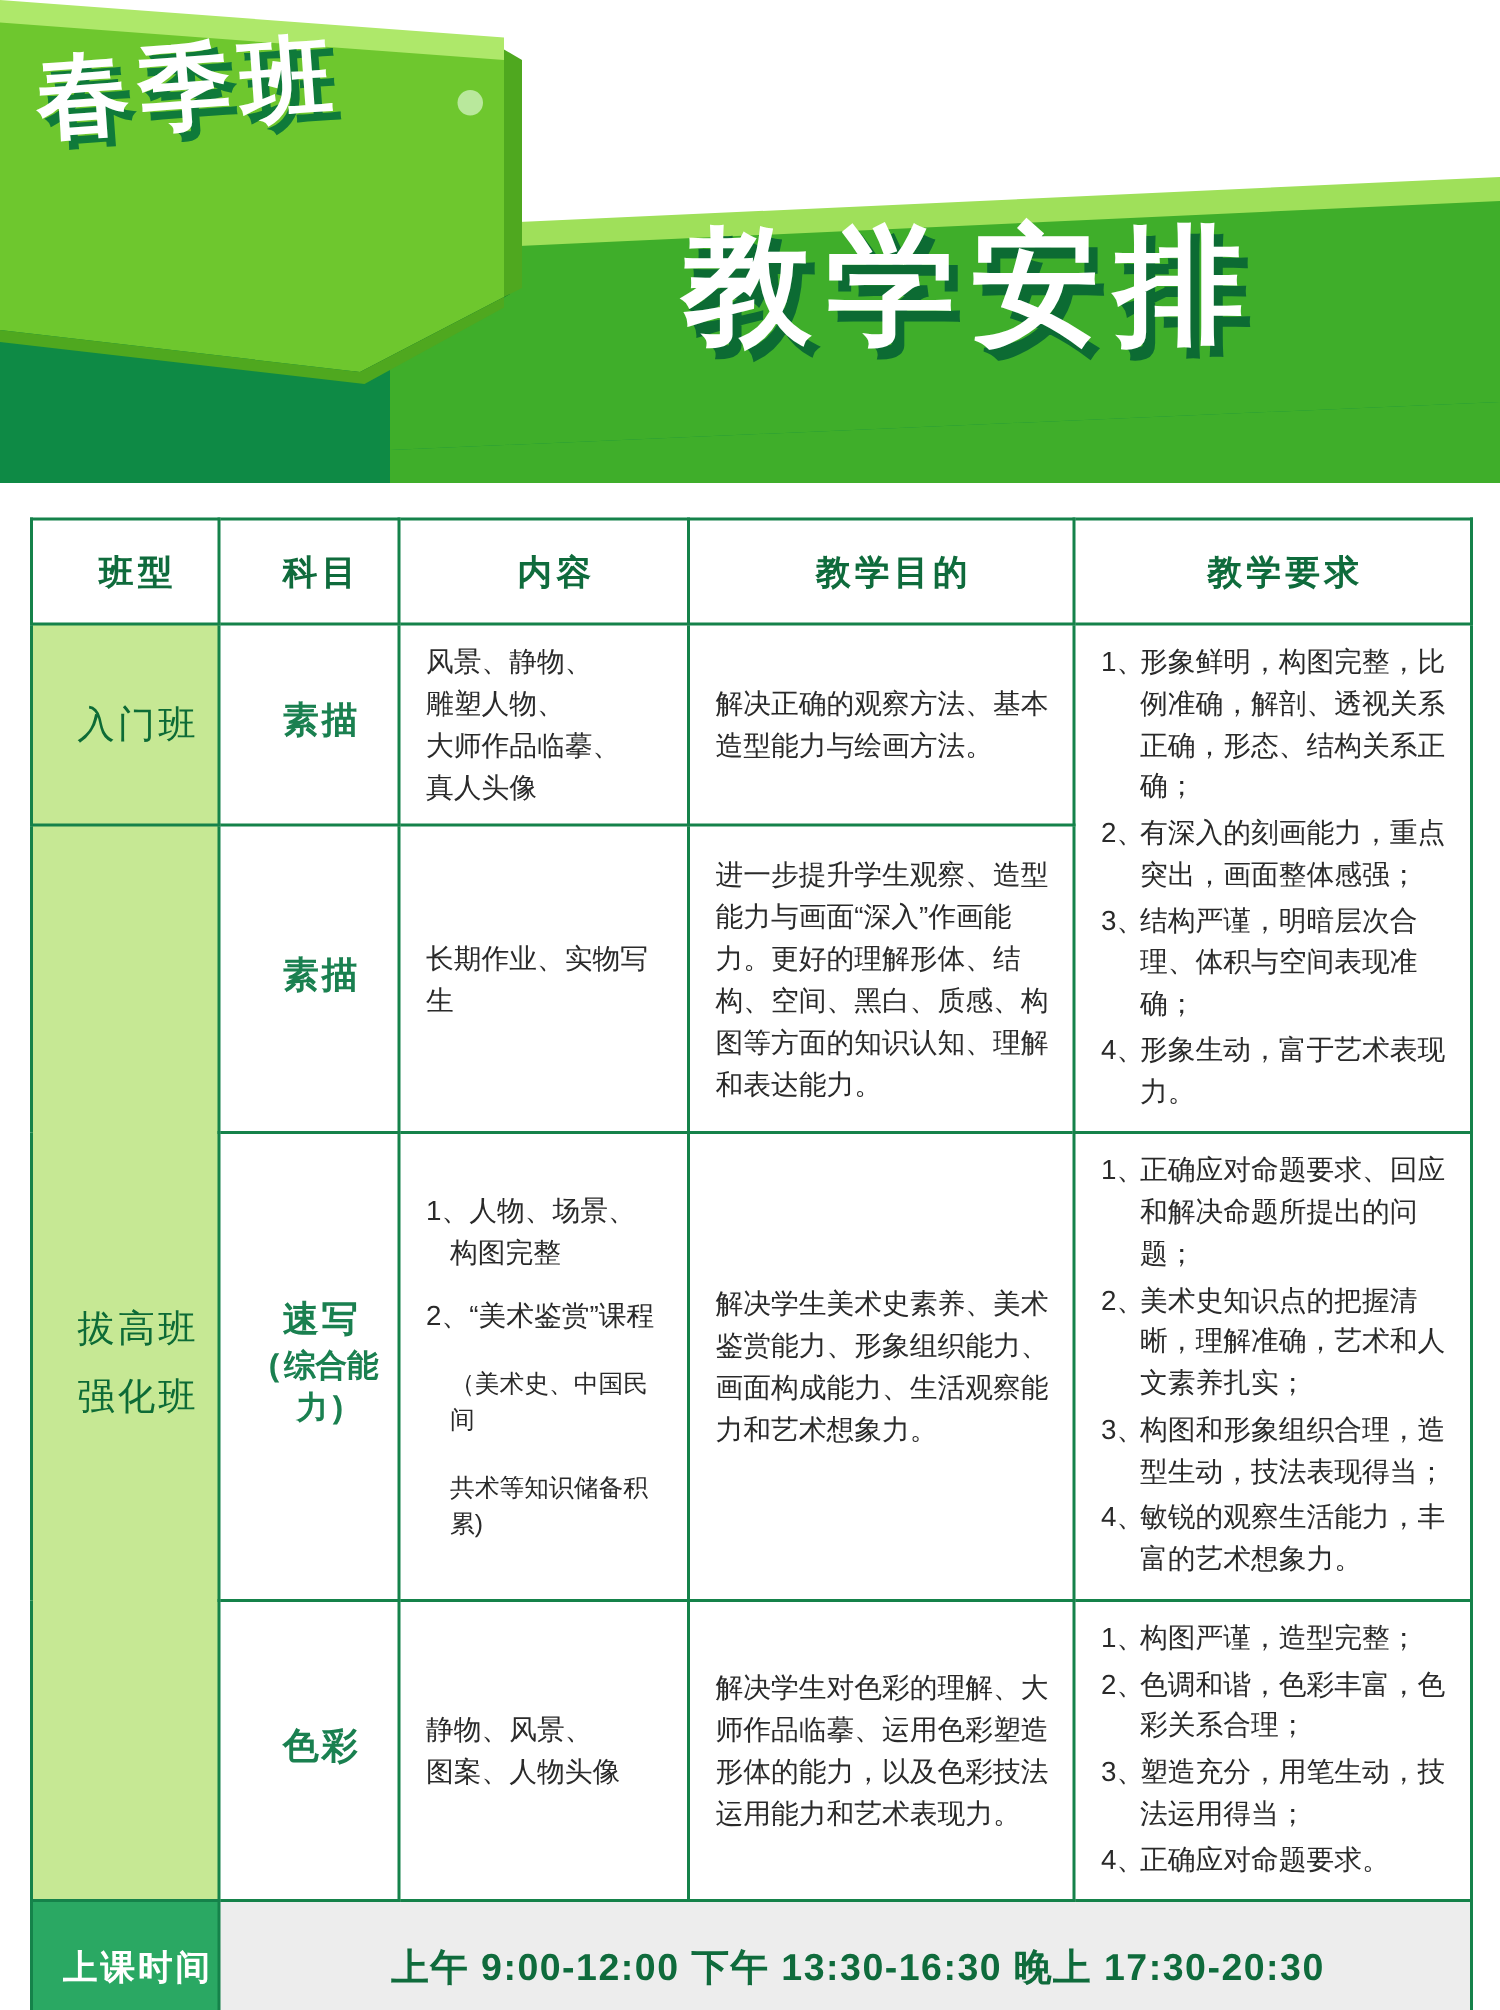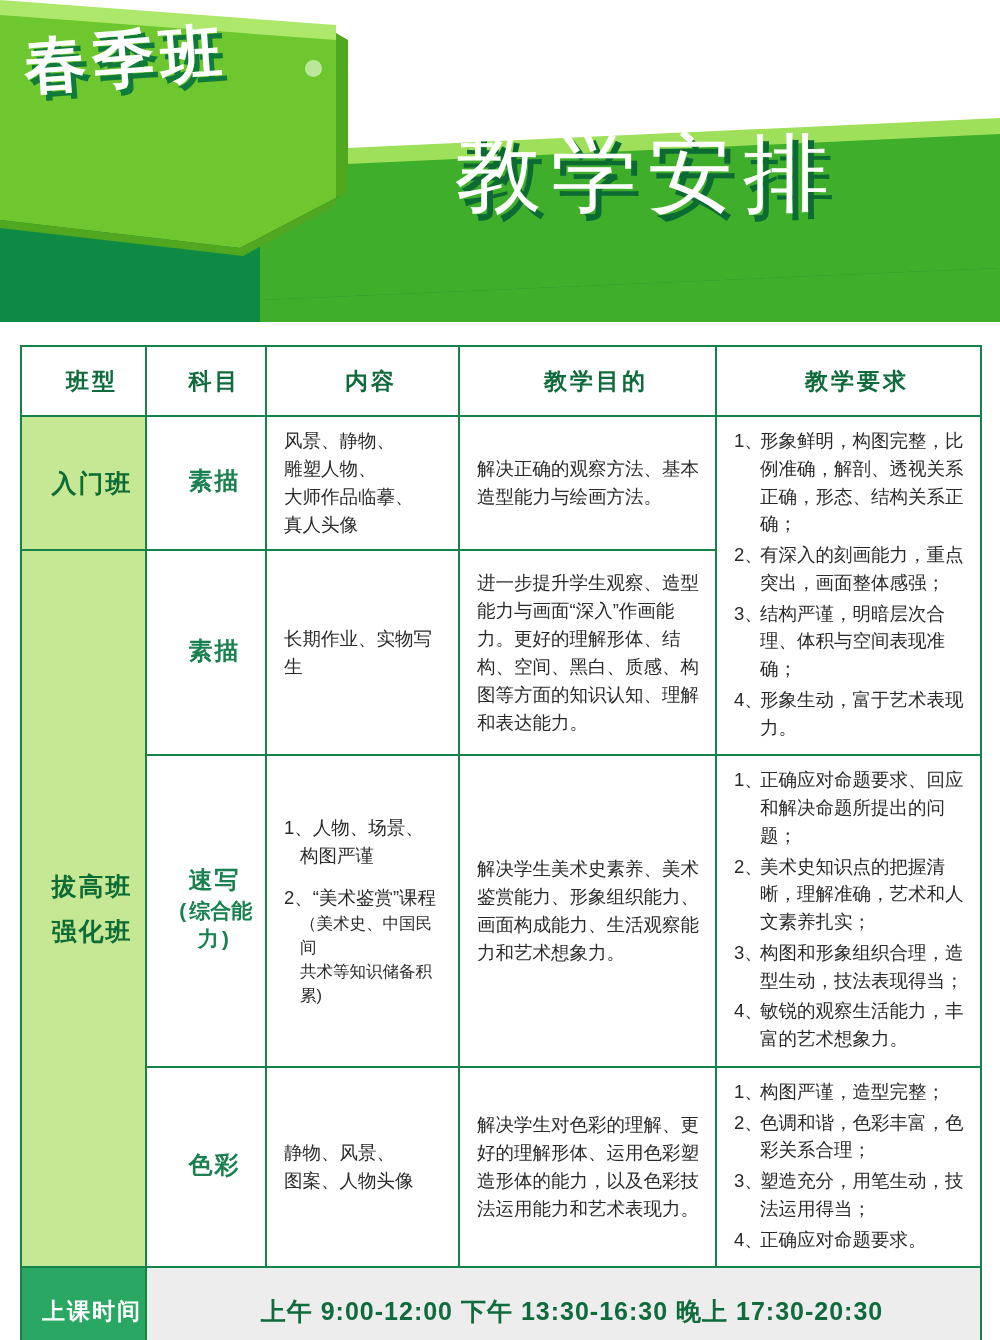--- a/index.html
+++ b/index.html
@@ -21,24 +21,24 @@
     position: absolute;
     left: 0; top: 0;
     width: 1000px; height: 322px;
     overflow: hidden;
     background: #ffffff;
   }
   .banner svg { position: absolute; left: 0; top: 0; }
 
   .title-main {
     position: absolute;
-    left: 455px; top: 130px;
+    left: 455px; top: 148px;
     width: 480px;
     font-size: 86px;
-    font-weight: normal;
+    font-weight: bold;
     color: #ffffff;
     letter-spacing: 10px;
     text-shadow: 6px 7px 0 #0c6b33;
     line-height: 1.0;
     white-space: nowrap;
     z-index: 6;
   }
   .title-ribbon {
     position: absolute;
     left: 22px; top: 36px;
@@ -96,21 +96,21 @@
     font-weight: bold;
     letter-spacing: 3px;
   }
 
   
   .classtype {
     background: #c6e894 !important;
     text-align: center;
     color: #0d6b36;
     font-size: 25px;
-    font-weight: bold;
+    font-weight: normal;
     letter-spacing: 2px;
     line-height: 1.8;
   }
 
   
   .subject {
     text-align: center;
     color: #1a8050;
     font-size: 24px;
     font-weight: bold;
@@ -135,20 +135,21 @@
   }
   .cellbody.center-v { vertical-align: middle; margin-left: 35px; }
   .cellbody.top-v { vertical-align: middle; }
 
   .content-lines p { margin: 0; }
   .content-sub {
     display: block;
     font-size: 16.5px;
     line-height: 1.45;
     padding-left: 16px;
+    margin-top: 21px;
   }
   .gap-line { height: 14px; }
 
   
   ol.reqlist { list-style: none; margin: 0; padding: 0; }
   ol.reqlist li {
     position: relative;
     padding-left: 26px;
     margin-bottom: 3px;
     font-size: 18.5px;
@@ -278,21 +279,21 @@
           <td class="cellbody center-v">进一步提升学生观察、造型能力与画面“深入”作画能力。更好的理解形体、结构、空间、黑白、质感、构图等方面的知识认知、理解和表达能力。</td>
         </tr>
 
         <tr>
           <td class="subject">
             <div>速写</div>
             <span class="sub-note">(综合能力)</span>
           </td>
           <td class="cellbody top-v">
             <p>1、人物、场景、</p>
-            <p style="padding-left:16px">构图严谨</p>
+            <p style="padding-left:16px">构图完整</p>
             <div class="gap-line"></div>
             <p>2、“美术鉴赏”课程</p>
             <span class="content-sub">（美术史、中国民间</span>
             <span class="content-sub">共术等知识储备积累)</span>
           </td>
           <td class="cellbody center-v">解决学生美术史素养、美术鉴赏能力、形象组织能力、画面构成能力、生活观察能力和艺术想象力。</td>
           <td class="cellbody center-v">
             <ol class="reqlist">
               <li><span class="num">1、</span><span>正确应对命题要求、回应和解决命题所提出的问题；</span></li>
               <li><span class="num">2、</span><span>美术史知识点的把握清晰，理解准确，艺术和人文素养扎实；</span></li>
@@ -301,21 +302,21 @@
             </ol>
           </td>
         </tr>
 
         <tr>
           <td class="subject">色彩</td>
           <td class="cellbody center-v content-lines">
             <p>静物、风景、</p>
             <p>图案、人物头像</p>
           </td>
-          <td class="cellbody center-v">解决学生对色彩的理解、更好的理解形体、运用色彩塑造形体的能力，以及色彩技法运用能力和艺术表现力。</td>
+          <td class="cellbody center-v">解决学生对色彩的理解、大师作品临摹、运用色彩塑造形体的能力，以及色彩技法运用能力和艺术表现力。</td>
           <td class="cellbody center-v">
             <ol class="reqlist">
               <li><span class="num">1、</span><span>构图严谨，造型完整；</span></li>
               <li><span class="num">2、</span><span>色调和谐，色彩丰富，色彩关系合理；</span></li>
               <li><span class="num">3、</span><span>塑造充分，用笔生动，技法运用得当；</span></li>
               <li><span class="num">4、</span><span>正确应对命题要求。</span></li>
             </ol>
           </td>
         </tr>
 

